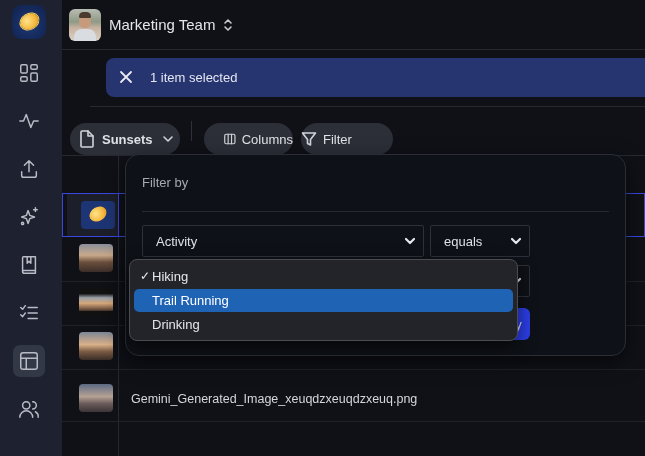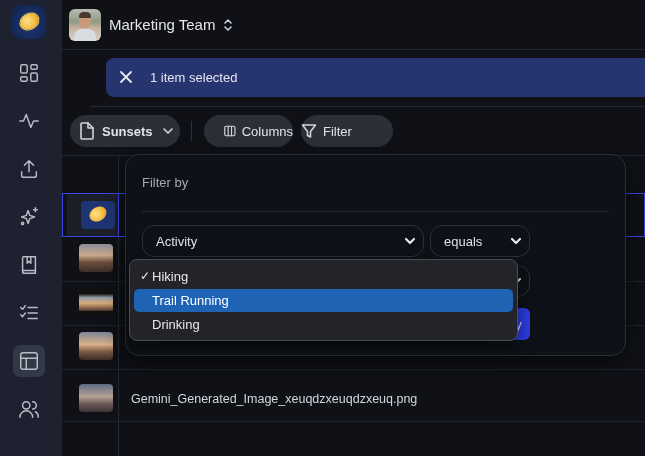--- a/index.html
+++ b/index.html
@@ -21,21 +21,21 @@
   .team-chevron { position: absolute; left: 160px; top: 17px; width: 12px; height: 16px; }
   .team-chevron svg { width: 12px; height: 16px; stroke: #c7cad2; fill: none; stroke-width: 1.6; stroke-linecap: round; stroke-linejoin: round; }
 
   .selbar-wrap { position: absolute; left: 62px; top: 50px; right: 0; height: 57px; border-bottom: 1px solid #262932; margin-left: 28px; }
   .selbar { position: absolute; left: 16px; top: 8px; right: 0; height: 39px; background: #26346f; border-radius: 8px 0 0 8px; }
   .selbar .close { position: absolute; left: 12px; top: 11px; width: 16px; height: 16px; }
   .selbar .close svg { width: 16px; height: 16px; stroke: #e9ebf2; stroke-width: 1.8; stroke-linecap: round; }
   .selbar .label { position: absolute; left: 44px; top: 12px; font-size: 13px; color: #e4e7f2; }
 
   .toolbar { position: absolute; left: 62px; top: 107px; right: 0; height: 48px; }
-  .tbtn { position: absolute; top: 8px; height: 32px; border-radius: 16px; background: #2c2f38; display: flex; align-items: center; font-size: 13px; color: #e0e2e7; }
+  .tbtn { position: absolute; top: 16px; height: 32px; border-radius: 16px; background: #2c2f38; display: flex; align-items: center; font-size: 13px; color: #e0e2e7; }
   .tbtn svg { stroke: #d2d4da; fill: none; stroke-width: 1.6; stroke-linecap: round; stroke-linejoin: round; }
   .tbtn.views { left: 8px; width: 110px; padding-left: 9px; }
   .tbtn.views .name { margin-left: 7px; font-weight: bold; }
   .tbtn.views .chev { margin-left: 9px; }
   .tbtn.columns { left: 142px; width: 89px; padding-left: 20px; }
   .tbtn.columns .name { margin-left: 6px; }
   .tbtn.filter { left: 239px; width: 92px; }
   .tbtn.filter .name { margin-left: 6px; }
   .tb-sep { position: absolute; left: 129px; top: 14px; width: 1px; height: 20px; background: #2e313a; }
 
@@ -50,21 +50,21 @@
   .sunset1 { background: linear-gradient(180deg, #8a8f9c 0%, #c9a98a 40%, #6b4f3d 65%, #3b2d28 100%); }
   .sunset2 { background: linear-gradient(180deg, #111 0%, #111 20%, #9aa0a8 35%, #d5a779 55%, #5a4134 80%, #111 82%, #111 100%); }
   .sunset3 { background: linear-gradient(180deg, #7e8796 0%, #d9b088 45%, #7a5b45 70%, #3a2c26 100%); }
   .sunset4 { background: linear-gradient(180deg, #5d6a84 0%, #b5a294 45%, #6b5b5b 70%, #3c3436 100%); }
   .lemon { background: #1d3574; }
   .lemon .fruit { position: absolute; left: 8px; top: 6px; width: 18px; height: 14px; border-radius: 50%; background: radial-gradient(circle at 40% 40%, #ffe48a 0%, #f4b63a 60%, #d68a1a 100%); transform: rotate(-30deg); }
 
   .popover { position: absolute; left: 125px; top: 154px; width: 501px; height: 202px; background: #0e1117; border: 1px solid #2a2d36; border-radius: 14px; box-shadow: 0 6px 20px rgba(0,0,0,0.55); }
   .popover .title { position: absolute; left: 16px; top: 20px; font-size: 13px; color: #a6a9b1; }
   .popover .divider { position: absolute; left: 16px; right: 16px; top: 56px; height: 1px; background: #272a33; }
-  .sel { position: absolute; height: 32px; border: 1px solid #2e313a; border-radius: 12px; background: #0e1117; font-size: 13px; color: #dfe1e6; display: flex; align-items: center; padding-left: 13px; }
+  .sel { position: absolute; height: 32px; border: 1px solid #2e313a; border-radius: 2px; background: #0e1117; font-size: 13px; color: #dfe1e6; display: flex; align-items: center; padding-left: 13px; }
   .sel .caret { position: absolute; right: 7px; top: 9px; width: 12px; height: 12px; }
   .sel .caret svg { width: 12px; height: 12px; stroke: #e5e7eb; fill: none; stroke-width: 2.2; stroke-linecap: round; stroke-linejoin: round; }
   .sel.field { left: 16px; top: 70px; width: 282px; }
   .sel.op { left: 304px; top: 70px; width: 100px; }
   .sel.value { left: 16px; top: 110px; width: 388px; }
   .apply-btn { position: absolute; left: 355px; top: 153px; width: 49px; height: 32px; border-radius: 6px; background: #2c3ee6; color: #e8eaff; font-size: 13px; display: flex; align-items: center; justify-content: center; }
   .cancel-btn { position: absolute; left: 288px; top: 153px; width: 60px; height: 32px; border-radius: 6px; color: #8b8e96; font-size: 13px; display: flex; align-items: center; justify-content: center; }
 
   .menu { position: absolute; left: 129px; top: 259px; width: 389px; height: 82px; background: #232429; border: 1px solid #4a4c53; border-radius: 8px; box-shadow: 0 6px 18px rgba(0,0,0,0.6); }
   .menu .opt { position: absolute; left: 4px; right: 4px; height: 23px; border-radius: 5px; font-size: 13px; color: #e6e7ea; display: flex; align-items: center; padding-left: 18px; }

